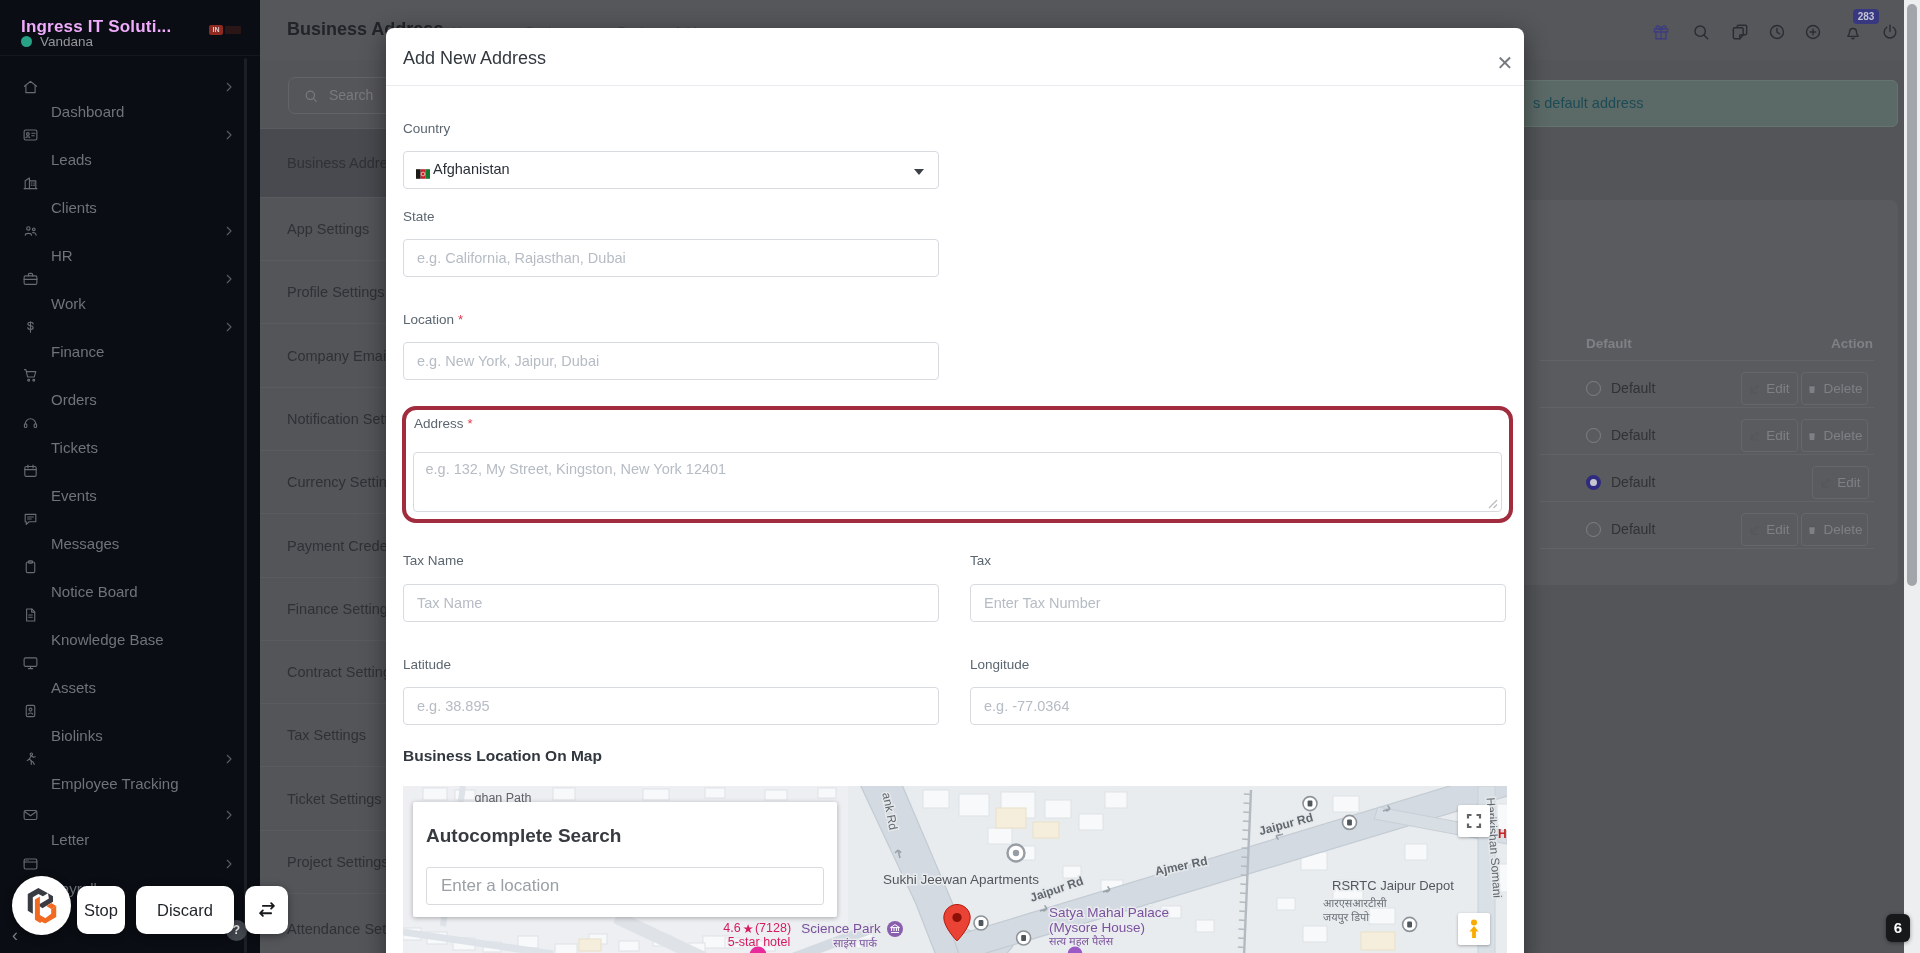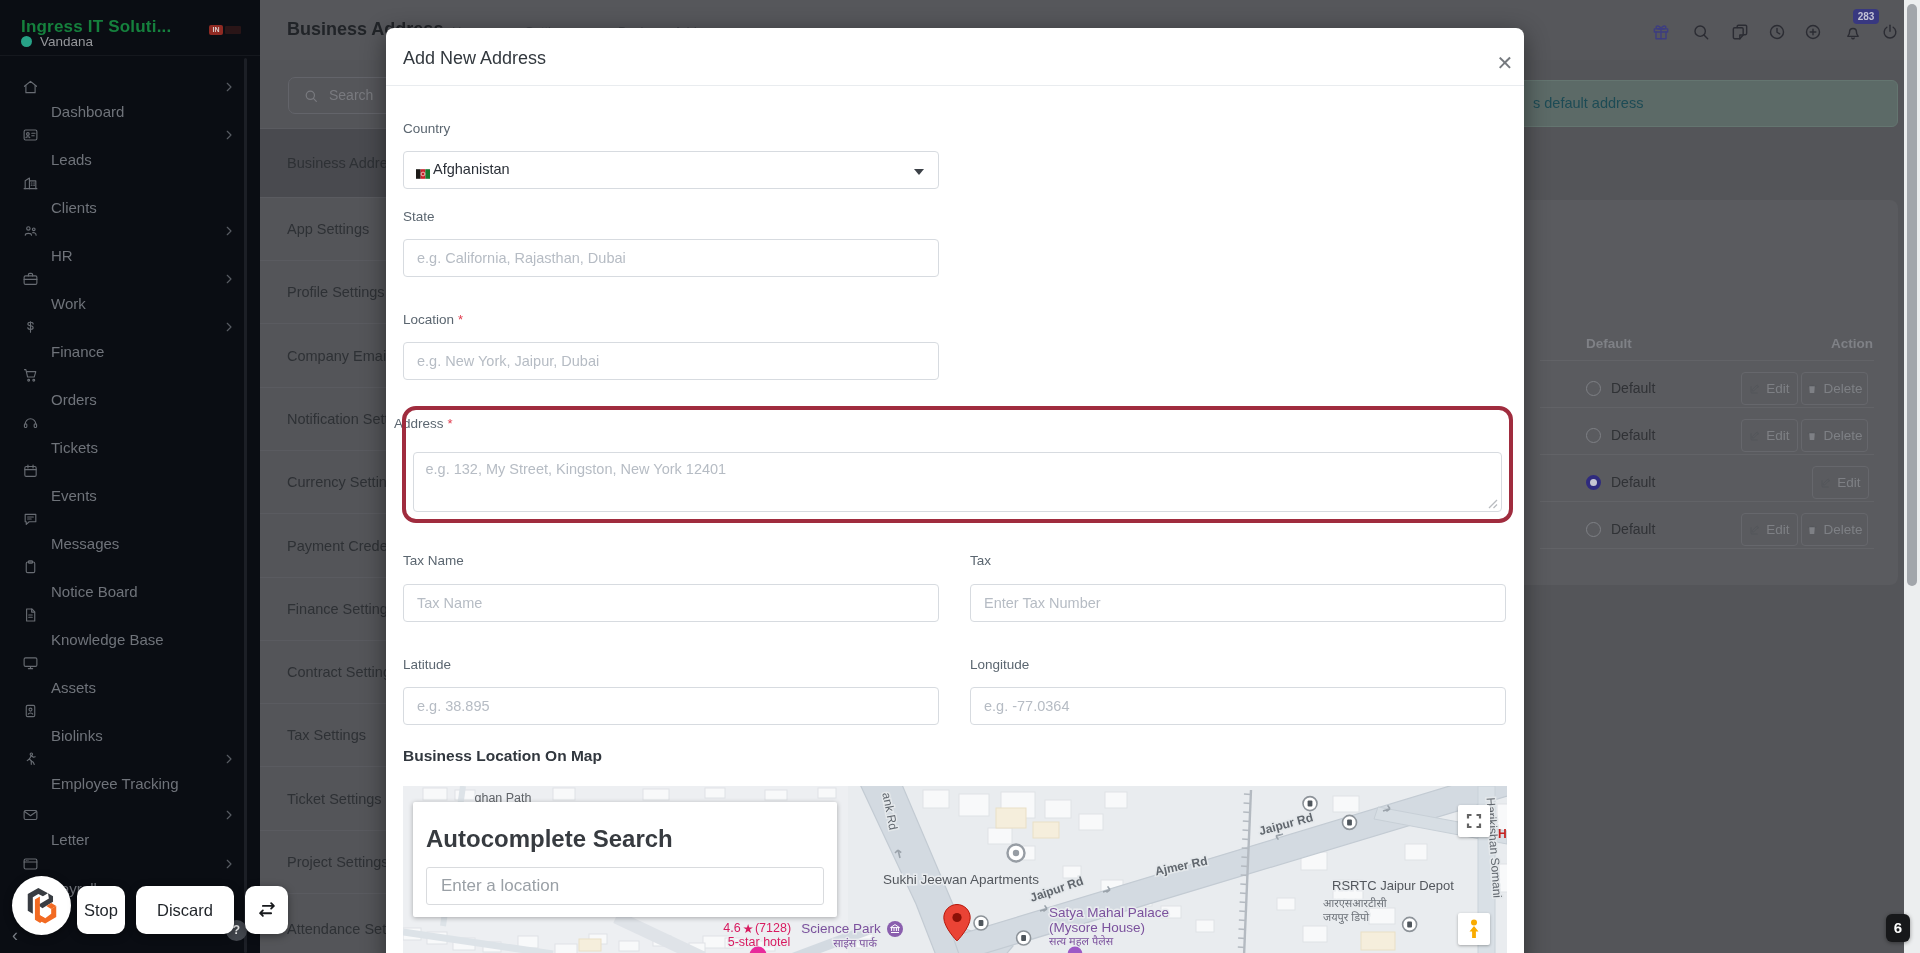--- a/index.html
+++ b/index.html
@@ -1,20 +1,20 @@
 <!DOCTYPE html>
 <html><head>
 <meta charset="utf-8">
 <style>
   * { margin:0; padding:0; box-sizing:border-box; }
   html,body { width:1920px; height:953px; overflow:hidden; font-family:"Liberation Sans",sans-serif; background:#545559; }
 
   
   #sidebar { position:absolute; left:0; top:0; width:260px; height:953px; background:#0a0d13; z-index:5; }
-  .sb-brand { position:absolute; left:21px; top:17px; font-size:17px; font-weight:700; color:#15803d; letter-spacing:.2px; }
+  .sb-brand { position:absolute; left:21px; top:17px; font-size:17px; font-weight:700; color:#f0abfc; letter-spacing:.2px; }
   .sb-brandbadge { position:absolute; left:209px; top:25px; width:14px; height:10px; background:#8f2a23; border-radius:2px;
                     color:#d8d0cf; font-size:7px; font-weight:700; text-align:center; line-height:10px; }
   .sb-brandbadge2 { position:absolute; left:225px; top:26px; width:16px; height:8px; background:#2a1517; border-radius:1px; }
   .sb-userdot { position:absolute; left:21px; top:36px; width:11px; height:11px; border-radius:50%; background:#27a287; }
   .sb-user { position:absolute; left:40px; top:34px; font-size:13.5px; color:#95979b; }
   .sb-divider { position:absolute; left:0; top:55px; width:260px; height:1px; background:#15181e; }
   .sb-item { position:absolute; left:0; width:260px; height:48px; cursor:pointer; }
   .sb-ic { position:absolute; left:22px; top:50%; transform:translateY(-50%); width:17px; height:17px; }
   .sb-ic svg { display:block; }
   .sb-label { position:absolute; left:51px; top:50%; transform:translateY(-50%); font-size:15px; color:#6f737a; white-space:nowrap;margin-top:24px; }
@@ -74,21 +74,21 @@
   .hl-box { position:absolute; left:16px; top:378px; width:1111px; height:117px; border:4.5px solid #a02c3e; border-radius:14px; pointer-events:none; z-index:5; }
   .f-textarea { position:absolute; left:26.5px; top:423.5px; width:1089px; height:60px; border:1px solid #d7dbe0; border-radius:4px;
                 font-size:14.5px; color:#2b3038; padding:8px 12px; resize:none; font-family:"Liberation Sans",sans-serif; }
   .f-textarea::placeholder { color:#b6bcc4; opacity:1; }
   .resize-grip { position:absolute; left:1101px; top:470px; width:11px; height:11px; pointer-events:none; }
   .m-map-head { position:absolute; left:17px; top:719px; font-size:15.5px; font-weight:700; color:#31373e; }
   #mapwrap { position:absolute; left:17px; top:758px; width:1104px; height:170px; overflow:hidden; }
 
   .ac-card { position:absolute; left:10px; top:16px; width:424px; height:115px; background:#fff; border-radius:2px;
              box-shadow:0 1px 5px rgba(0,0,0,.3); z-index:3; }
-  .ac-title { position:absolute; left:13px; top:23px; font-size:24px; font-weight:700; color:#373b40; }
+  .ac-title { position:absolute; left:13px; top:23px; font-size:19px; font-weight:700; color:#373b40; }
   .ac-input { position:absolute; left:13px; top:65px; width:398px; height:38px; border:1px solid #d9dbde; border-radius:3px;
               font-size:17px; color:#333; padding:0 14px; font-family:"Liberation Sans",sans-serif; }
   .ac-input::placeholder { color:#9aa0a6; opacity:1; }
   .gm-btn { position:absolute; left:1055px; width:32px; height:32px; background:#fff; border-radius:2px;
             box-shadow:0 1px 3px rgba(0,0,0,.3); cursor:pointer; z-index:3; }
   .gm-fullscreen { top:19px; }
   .gm-pegman { top:127px; }
 
   
   #recorder { position:absolute; left:0; top:0; z-index:40; }
@@ -528,21 +528,21 @@
     <span class="caret"></span>
   </div>
 
   <span class="f-label" style="left:17px; top:181px">State</span>
   <input class="f-input" style="left: 17px; top: 211px;" placeholder="e.g. California, Rajasthan, Dubai">
 
   <span class="f-label" style="left:17px; top:284px"><span>Location</span><span class="f-star">*</span></span>
   <input class="f-input" style="left: 17px; top: 314px;" placeholder="e.g. New York, Jaipur, Dubai">
 
   <div class="hl-box"></div>
-  <span class="f-label" style="left:8px; top:388px"><span>Address</span><span class="f-star">*</span></span>
+  <span class="f-label" style="left:28px; top:388px"><span>Address</span><span class="f-star">*</span></span>
   <textarea class="f-textarea" placeholder="e.g. 132, My Street, Kingston, New York 12401" style=""></textarea>
   <svg class="resize-grip" viewBox="0 0 11 11">
       <path d="M10 2 L2 10 M10 6.5 L6.5 10" stroke="#b9bcc0" stroke-width="1.3"></path>
     </svg>
 
   <span class="f-label" style="left:17px; top:525px">Tax Name</span>
   <input class="f-input" style="left: 17px; top: 556px;" placeholder="Tax Name">
   <span class="f-label" style="left:584px; top:525px">Tax</span>
   <input class="f-input" style="left: 584px; top: 556px;" placeholder="Enter Tax Number">
 

